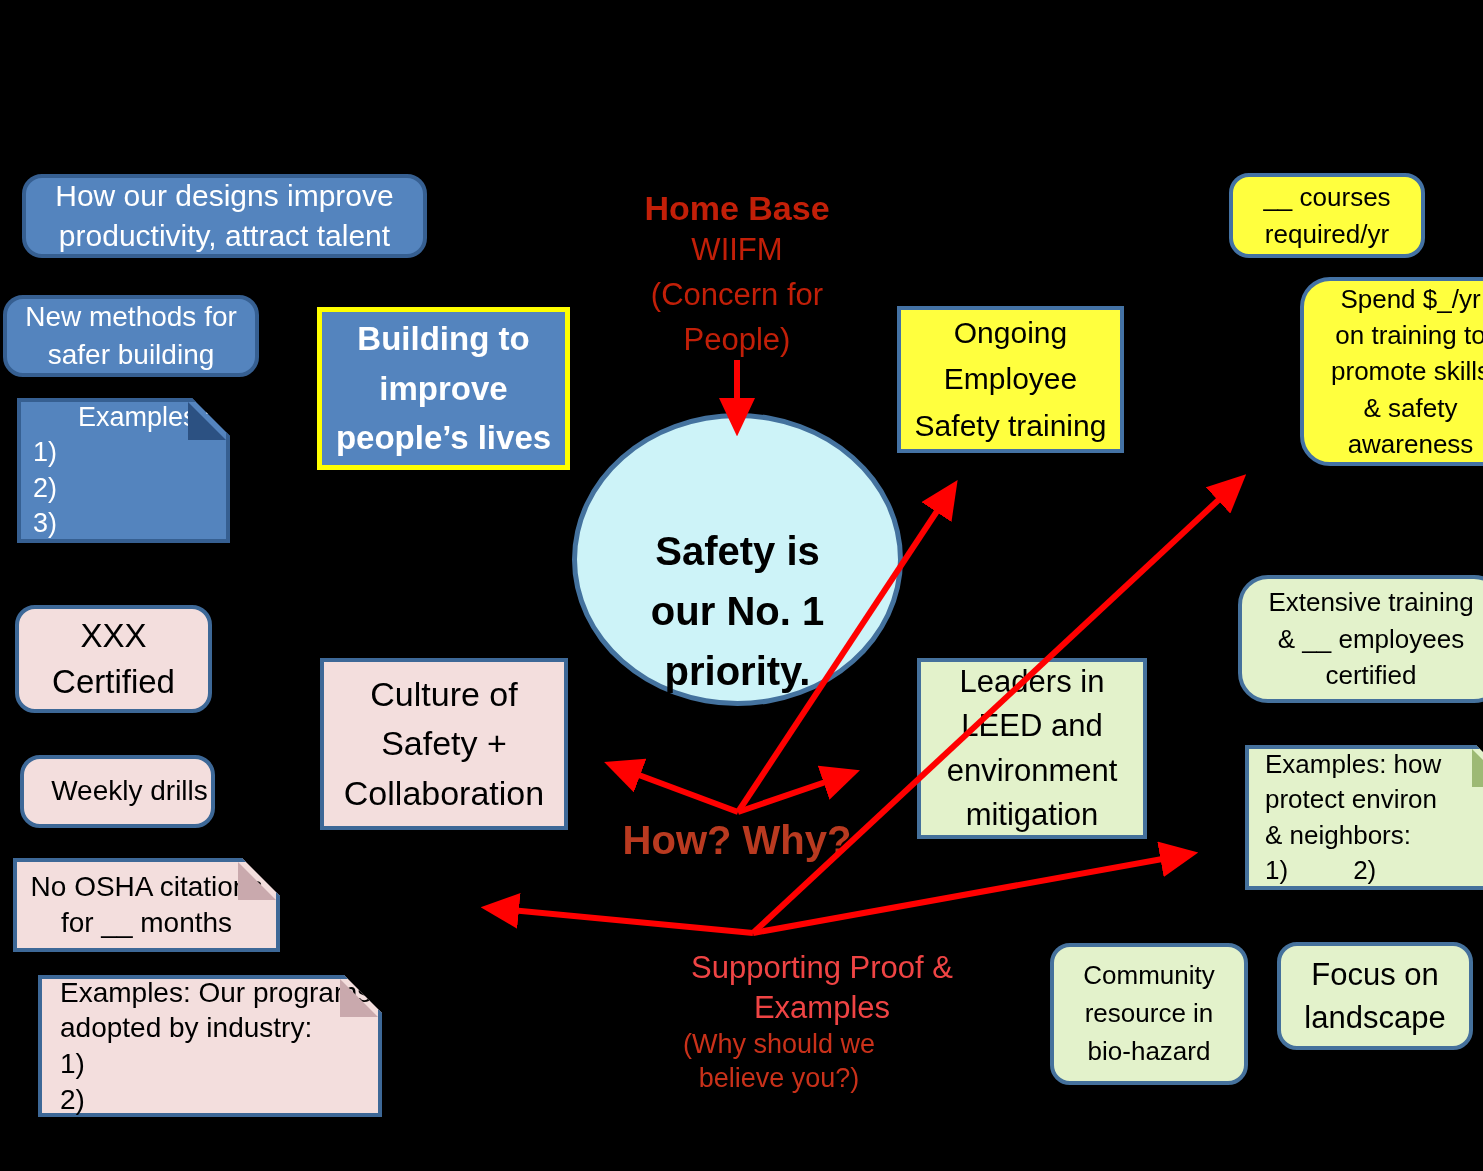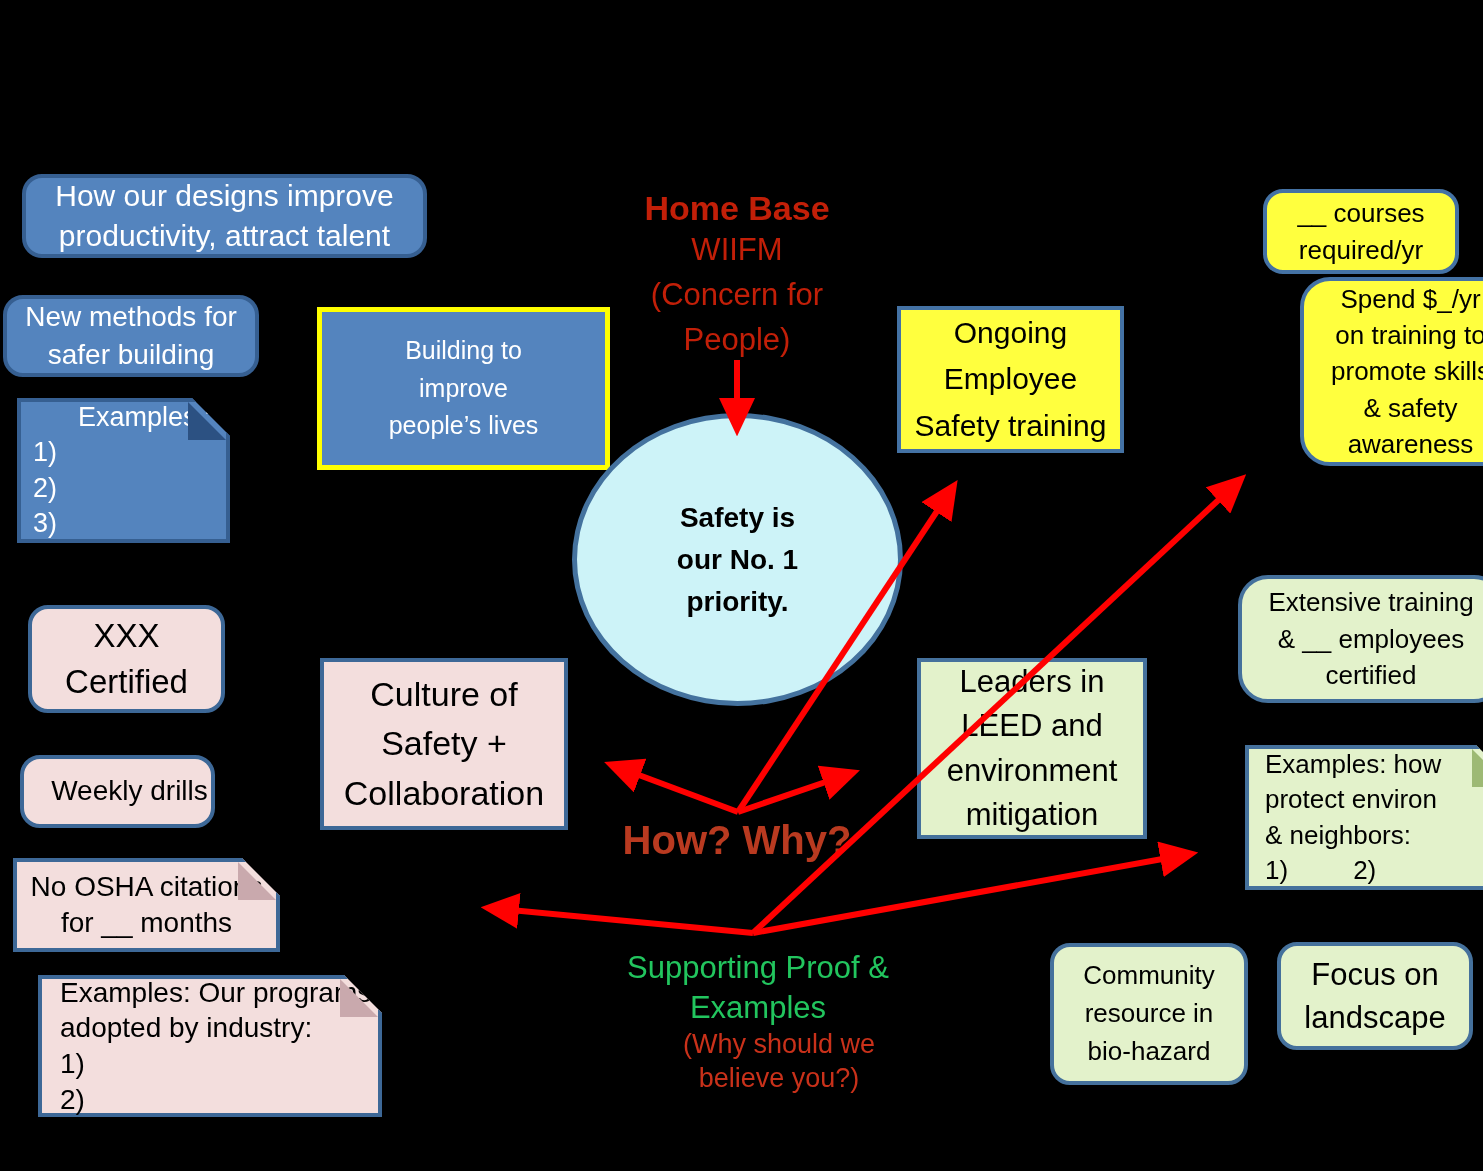--- a/index.html
+++ b/index.html
@@ -22,22 +22,22 @@
   .folded{clip-path:polygon(0 0,calc(100% - 38px) 0,100% 38px,100% 100%,0 100%);}
   .flap{position:absolute;top:0;right:0;width:38px;height:38px;
     clip-path:polygon(0 0,100% 100%,0 100%);}
   .blue .flap{background:#2C5182;}
   .green .flap{background:#9DB974;}
   .pink .flap{background:#C9A9AD;}
   .leftalign{justify-content:flex-start;text-align:left;}
   .circle{
     position:absolute;left:572px;top:413px;width:331px;height:293px;border-radius:50%;
     background:#CDF3F8;border:5px solid #44729E;box-sizing:border-box;
-    display:flex;align-items:center;justify-content:center;text-align:center;
-    color:#000;font-weight:bold;font-size:28px;line-height:1.5;
+    display:flex;align-items:flex-end;justify-content:center;text-align:center;
+    color:#000;font-weight:bold;font-size:40px;line-height:1.5;
   }
   .redtext{position:absolute;text-align:center;transform:translateX(-50%);white-space:pre-wrap;}
   #arrows{position:absolute;left:0;top:0;pointer-events:none;}
 </style>
 </head>
 <body>
 
 <div id="canvas">
 
   <div class="node blue rounded" style="left:3px;top:295px;width:256px;height:82px;font-size:28px;line-height:1.35;">
@@ -51,21 +51,21 @@
   </div>
 
   <div class="node blue folded leftalign" style="left:17px;top:398px;width:213px;height:145px;font-size:27px;line-height:1.3;padding-left:12px;">
     <i class="flap"></i>
     <span>      Examples :
 1)
 2)
 3)</span>
   </div>
 
-  <div class="node blue yellowborder" style="left:317px;top:307px;width:293px;height:163px;font-size:25px;line-height:1.5;">
+  <div class="node blue yellowborder" style="left:317px;top:307px;width:253px;height:163px;font-size:33px;line-height:1.5;font-weight:bold;">
     <span>Building to
 improve
 people’s lives</span>
   </div>
 
   <div class="redtext" style="left:737px;top:186px;color:#C21F08;font-size:34px;font-weight:bold;line-height:1.3;">Home Base</div>
   <div class="redtext" style="left:737px;top:228px;color:#C21F08;font-size:31px;line-height:1.45;">WIIFM
 (Concern for
 People)</div>
 
@@ -74,21 +74,21 @@
 our No. 1
 priority.</span>
   </div>
 
   <div class="node yellow" style="left:897px;top:306px;width:227px;height:147px;font-size:30px;line-height:1.55;">
     <span>Ongoing
 Employee
 Safety training</span>
   </div>
 
-  <div class="node yellow rounded" style="left:1263px;top:173px;width:196px;height:85px;font-size:26px;line-height:1.4;margin-top:16px;">
+  <div class="node yellow rounded" style="left:1229px;top:173px;width:196px;height:85px;font-size:26px;line-height:1.4;">
     <span>__ courses
 required/yr</span>
   </div>
 
   <div class="node yellow rounded-lg" style="left:1255px;top:277px;width:221px;height:189px;font-size:26px;line-height:1.4;">
     <span>Spend $_/yr
 on training to
 promote skills
 &amp; safety
 awareness</span>
@@ -119,21 +119,21 @@
     <span>Community
 resource in
 bio-hazard</span>
   </div>
 
   <div class="node green rounded" style="left:1277px;top:942px;width:196px;height:108px;font-size:31px;line-height:1.4;">
     <span>Focus on
 landscape</span>
   </div>
 
-  <div class="node pink rounded" style="left:28px;top:605px;width:197px;height:108px;font-size:33px;line-height:1.4;">
+  <div class="node pink rounded" style="left:15px;top:605px;width:197px;height:108px;font-size:33px;line-height:1.4;">
     <span>XXX
 Certified</span>
   </div>
 
   <div class="node pink rounded" style="left:20px;top:755px;width:195px;height:73px;font-size:28px;padding-left:24px;">
     <span>Weekly drills</span>
   </div>
 
   <div class="node pink folded" style="left:13px;top:858px;width:267px;height:94px;font-size:28px;line-height:1.3;">
     <i class="flap"></i>
@@ -150,21 +150,21 @@
   </div>
 
   <div class="node pink" style="left:320px;top:658px;width:248px;height:172px;font-size:34px;line-height:1.45;">
     <span>Culture of
 Safety +
 Collaboration</span>
   </div>
 
   <div class="redtext" style="left:737px;top:818px;color:#B93A20;font-size:40px;font-weight:bold;">How? Why?</div>
 
-  <div class="redtext" style="left:758px;top:948px;color:#22c55e;font-size:31px;line-height:1.3;">Supporting Proof &amp;
+  <div class="redtext" style="left:822px;top:948px;color:#ef4444;font-size:31px;line-height:1.3;">Supporting Proof &amp;
 Examples</div>
   <div class="redtext" style="left:779px;top:1028px;color:#C9311A;font-size:27px;font-weight:normal;line-height:1.25;">(Why should we
 believe you?)</div>
 
   <svg id="arrows" width="1483" height="1171" viewBox="0 0 1483 1171">
     <defs>
       <marker id="ah" markerWidth="6.4" markerHeight="6" refX="5" refY="3" orient="auto">
         <polygon points="0 0, 6.4 3, 0 6" fill="#FF0000"></polygon>
       </marker>
     </defs>

